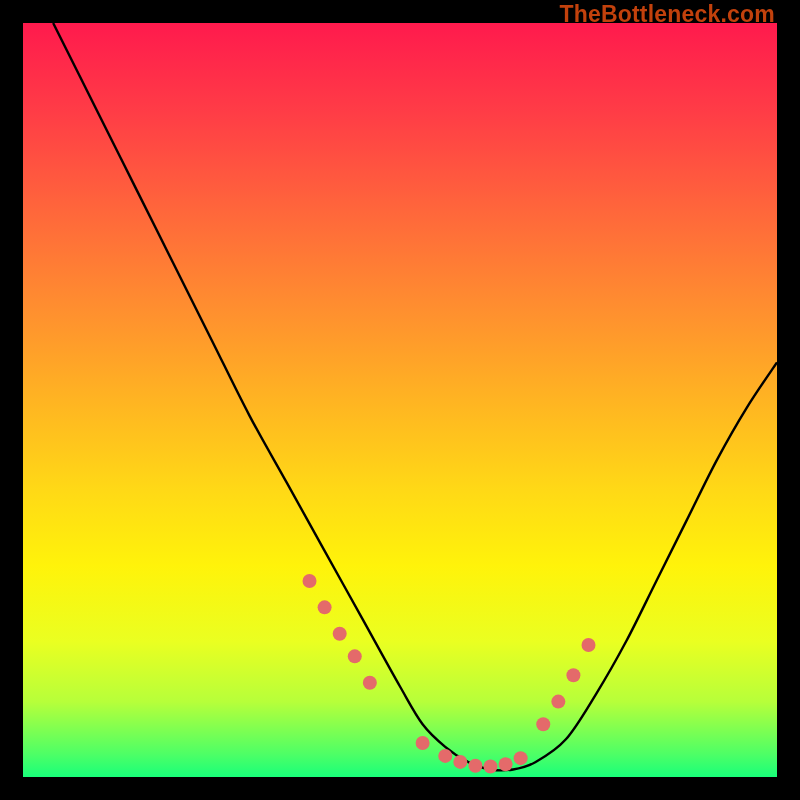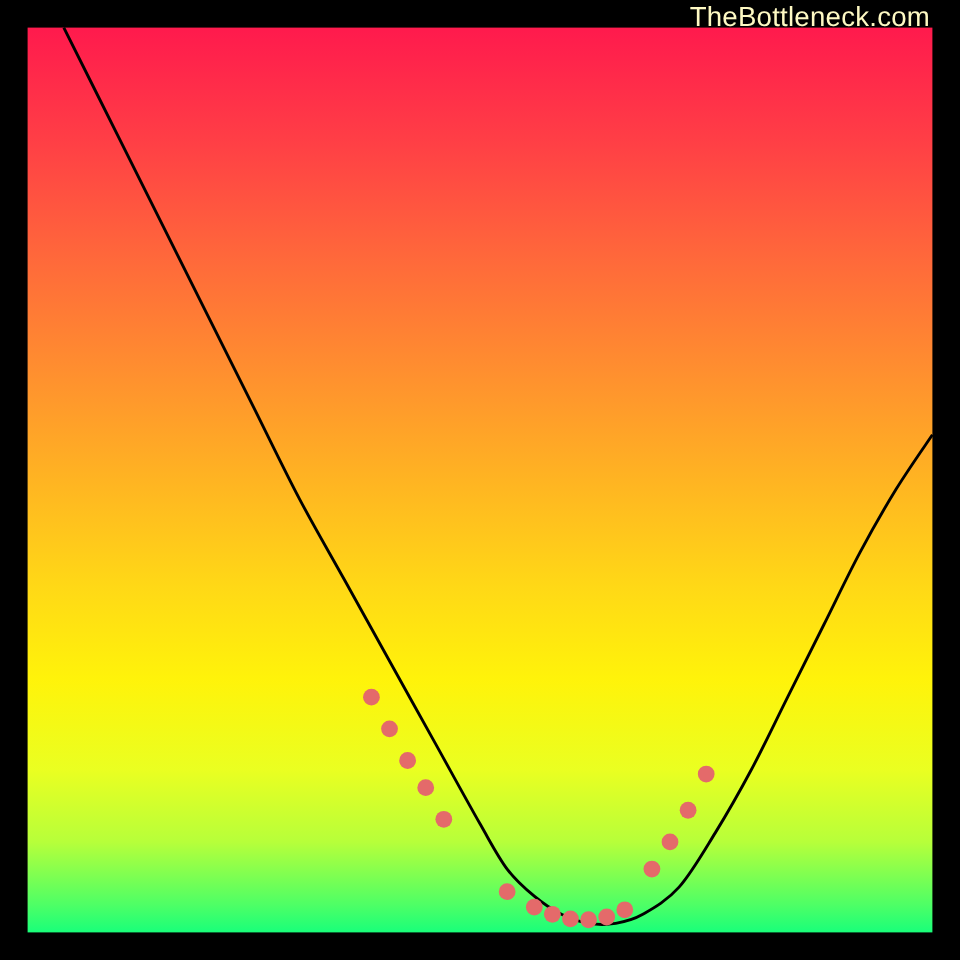--- a/index.html
+++ b/index.html
@@ -38,23 +38,23 @@
       #eaff21 82%,
       #b7ff3a 90%,
       #4dff66 97%,
       #19ff7a 100%
     );
   }
   .watermark {
     position: absolute;
     top: 1px;
     right: 25px;
-    color: #fef9c3;
+    color: #c2410c;
     font-size: 23px;
-    font-weight: 400;
+    font-weight: 700;
     letter-spacing: 0.2px;
     user-select: none;
     margin-left: 30px;
   }
   svg.curve {
     position: absolute;
     left: 0;
     top: 0;
     width: 754px;
     height: 754px;

